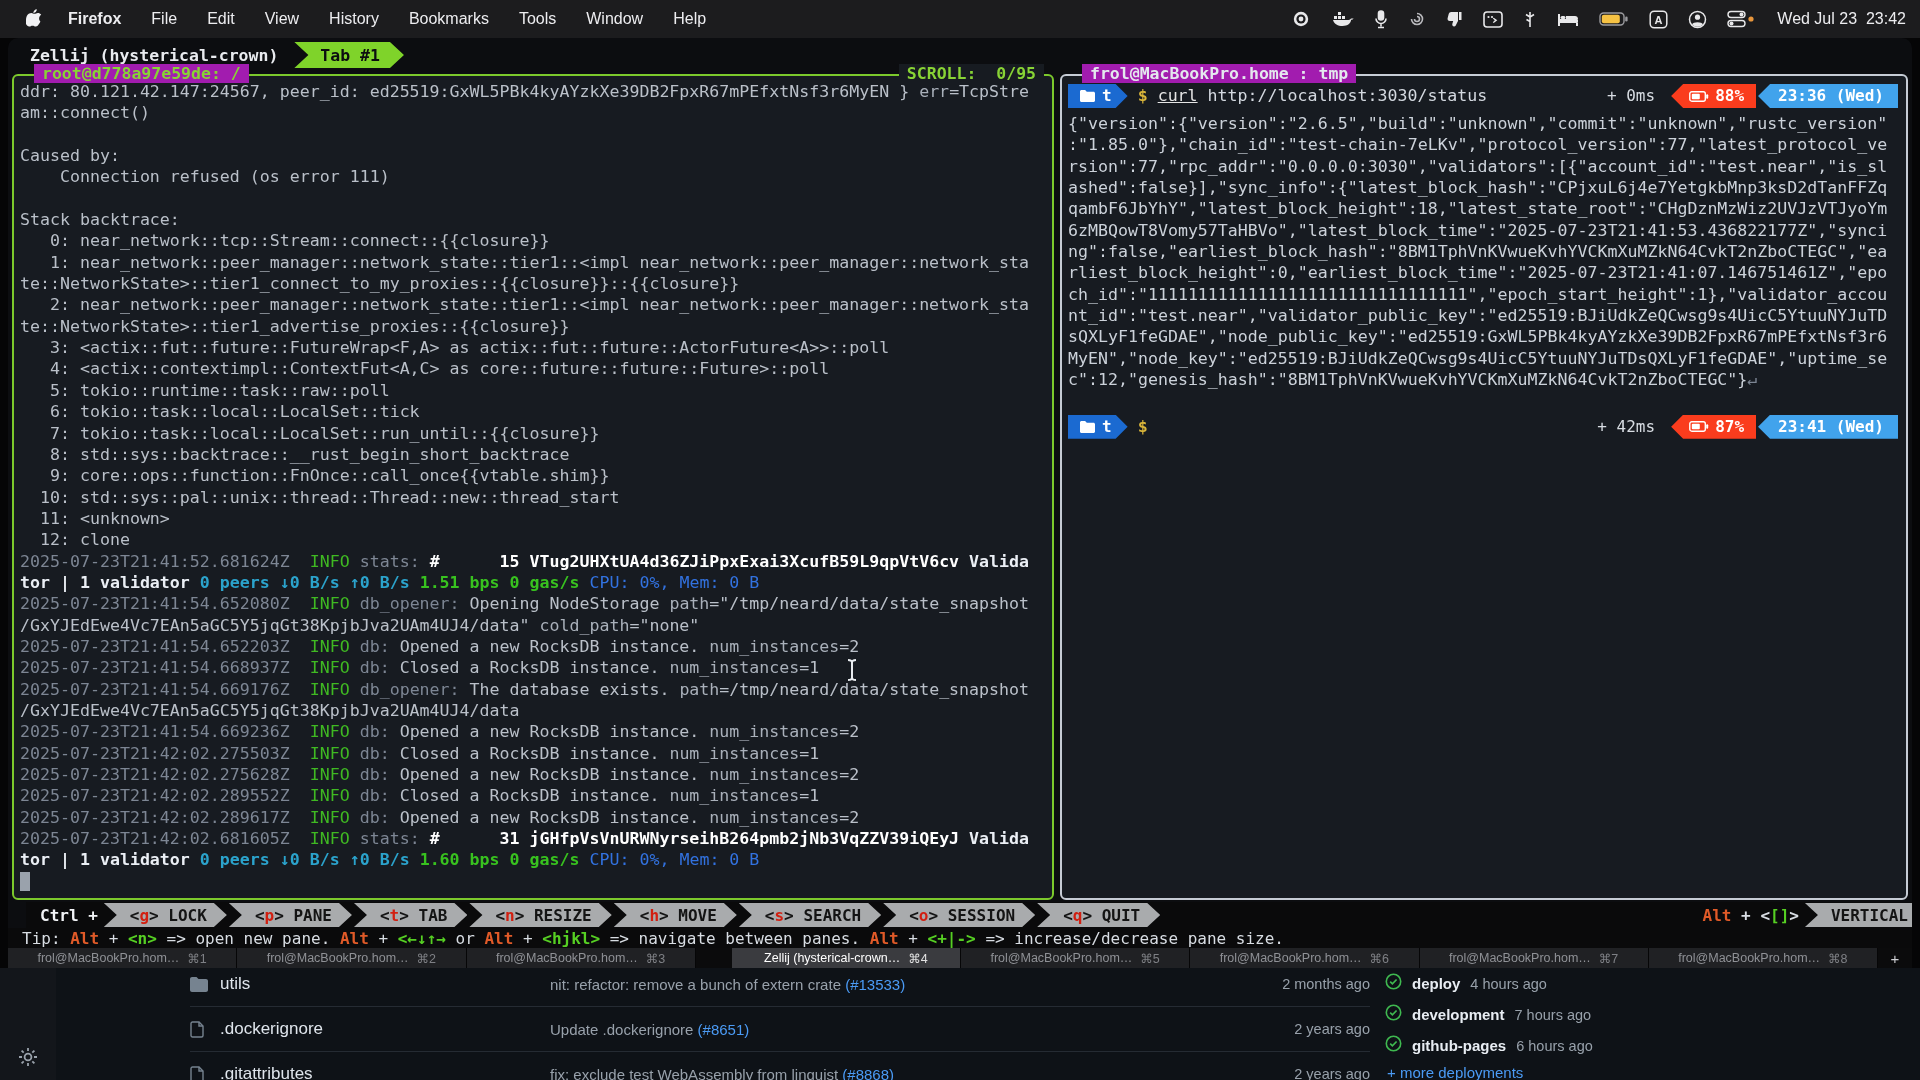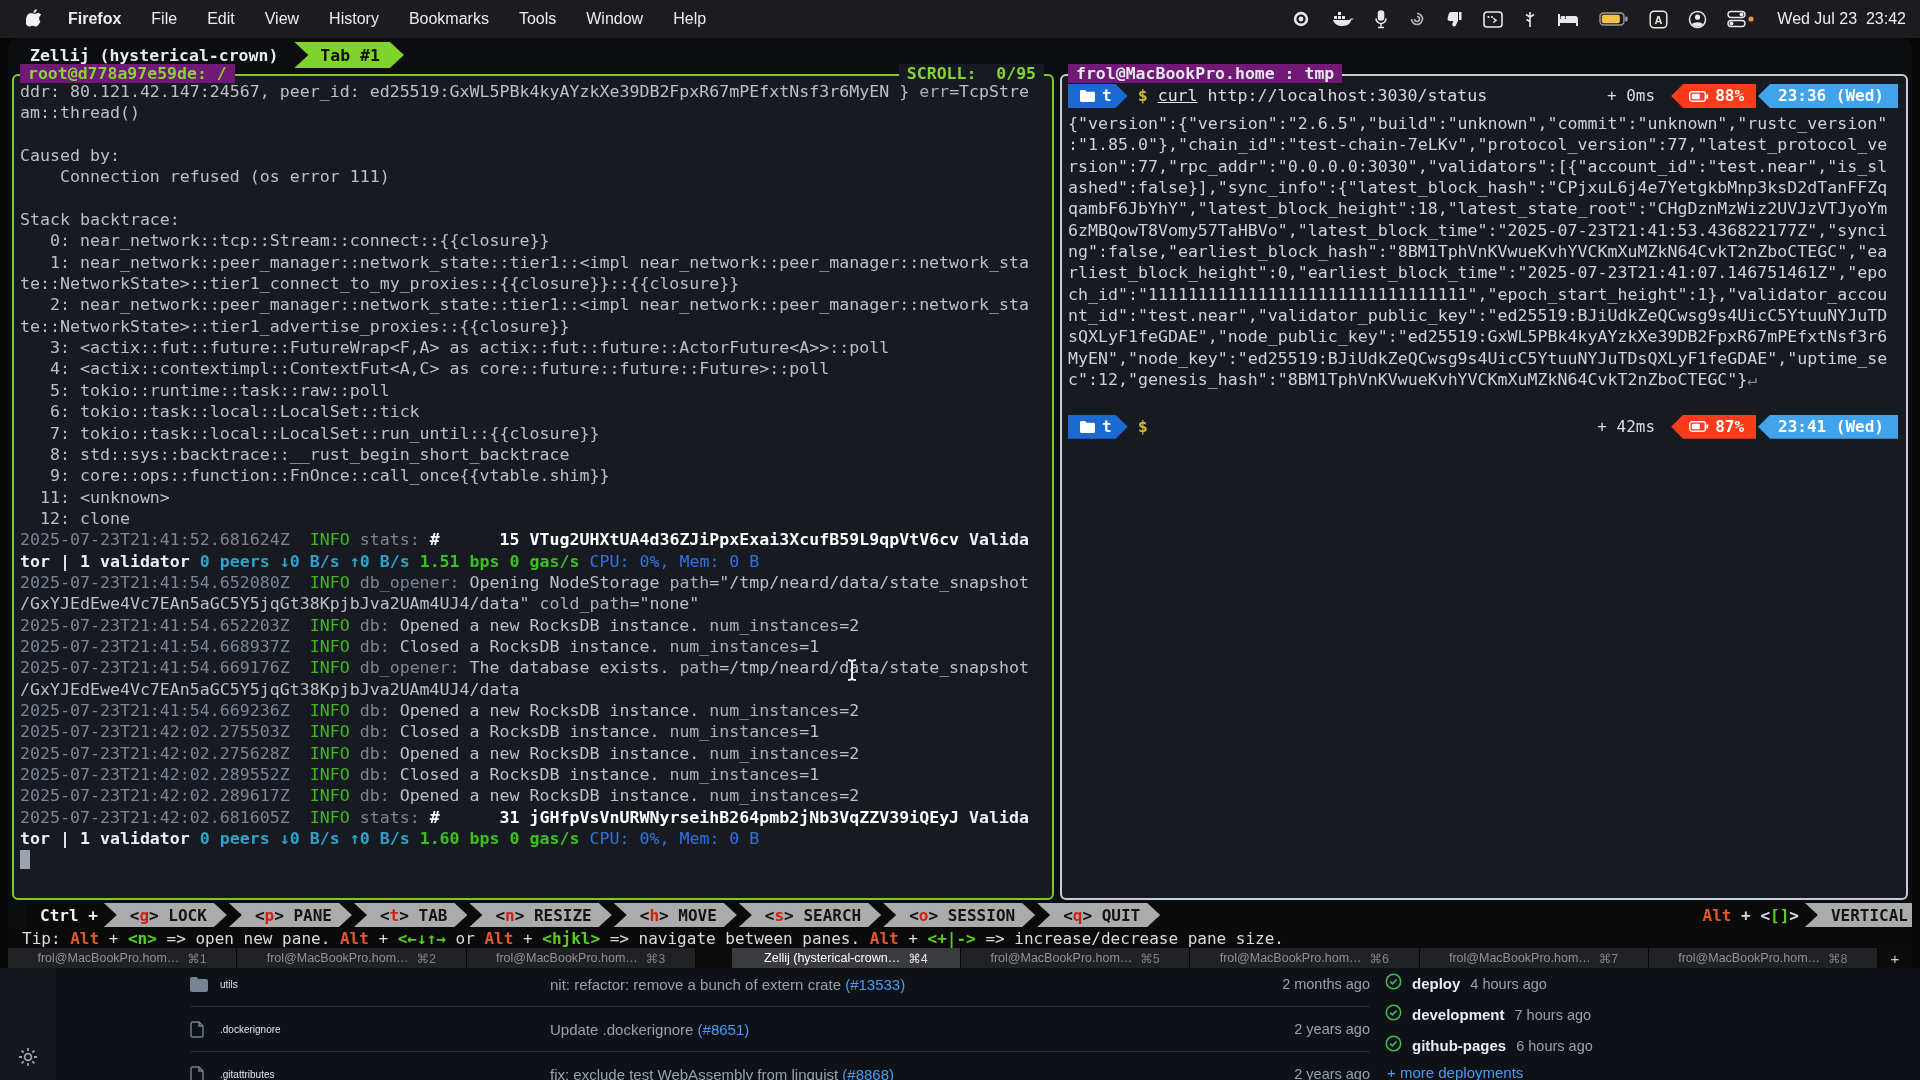--- a/index.html
+++ b/index.html
@@ -28,21 +28,21 @@
                font:bold 16.5px "DejaVu Sans Mono", monospace; }
   #zl-session { margin-left:22px; white-space:pre; }
   #zl-tab { margin-left:16px; height:26px; display:flex; align-items:center;
             background:#7fd32a; color:#0c0d10; padding:0 24px 0 26px;
             clip-path:polygon(0 0, calc(100% - 14px) 0, 100% 50%, calc(100% - 14px) 100%, 0 100%, 14px 50%); }
 
   .pane { position:absolute; top:36px; height:826px; border:2px solid; border-radius:6px;
           background:#171b21; }
   #pane-left  { left:4px;  width:1042px; border-color:#7cc92c; }
   #pane-right { left:1052px; width:848px; border-color:#c6ccd5; }
-  .pane-title { position:absolute; top:-12px; left:6px; background:#701a75; padding:0 8px;
+  .pane-title { position:absolute; top:-12px; left:20px; background:#a21caf; padding:0 8px;
                 font:bold 16.5px "DejaVu Sans Mono", monospace; white-space:pre; }
   #pane-left .pane-title { color:#88d335; }
   #pane-right .pane-title { color:#e4e8ee; }
   #scroll-ind { position:absolute; top:-12px; right:8px; background:#171b21; padding:0 8px;
                 color:#88d335; font:bold 16.5px "DejaVu Sans Mono", monospace; white-space:pre; }
 
   .pane-body { position:absolute; inset:0; padding:5px 4px 0 6px; overflow:hidden;
                font:16.6px "DejaVu Sans Mono", monospace; line-height:21.35px; }
   .line { white-space:pre; height:21.35px; }
 
@@ -101,21 +101,21 @@
   #new-tab-btn { width:34px; display:flex; align-items:center; justify-content:center;
                  color:#cfd0d4; font-size:15px; background:#0b0b0c; }
 
   
   #browser { position:absolute; left:0; top:968px; width:1920px; height:112px; background:#0e1217; }
   #b-sidebar { position:absolute; left:0; top:0; width:56px; height:112px; background:#13161b; }
   #gear { position:absolute; left:17px; top:78px; }
   #file-rows { position:absolute; left:190px; top:-6px; width:1180px; }
   .frow { height:45px; display:flex; align-items:center; border-bottom:1px solid #252b33; }
   .frow .ficon { width:30px; display:flex; align-items:center; }
-  .frow .fname { width:330px; color:#dfe5ec; font-size:10px; }
+  .frow .fname { width:330px; color:#dfe5ec; font-size:17px; }
   .frow .fmsg { flex:1; color:#98a1ab; font-size:15px; white-space:nowrap; overflow:hidden; }
   .frow .flink { color:#4b9bf5; }
   .frow .fage { width:130px; text-align:right; color:#98a1ab; font-size:14.5px; }
   #deploys { position:absolute; left:1385px; top:0px; width:520px; }
   .drow { height:31px; display:flex; align-items:center; gap:10px; }
   .drow .dname { color:#e8edf3; font-weight:bold; font-size:15px; }
   .drow .dage { color:#98a1ab; font-size:14.5px; }
   #more-deploys { color:#4b9bf5; font-size:15px; margin-top:3px; margin-left:2px; }
 
   
@@ -252,38 +252,39 @@
   <div id="zl-tabbar">
     <span id="zl-session">Zellij (hysterical-crown)</span>
     <span id="zl-tab">Tab #1</span>
   </div>
 
   <div class="pane" id="pane-left">
     <span class="pane-title">root@d778a97e59de: /</span>
     <span id="scroll-ind">SCROLL:  0/95</span>
     <div class="pane-body" id="left-lines">
         <div class="line"><span class="s-fg">ddr: 80.121.42.147:24567, peer_id: ed25519:GxWL5PBk4kyAYzkXe39DB2FpxR67mPEfxtNsf3r6MyEN } </span><span class="s-it">err</span><span class="s-fg">=TcpStre</span></div>
-        <div class="line"><span class="s-fg">am::thread()</span></div>
+        <div class="line"><span class="s-fg">am::connect()</span></div>
         <div class="line"><span class="s-fg"> </span></div>
         <div class="line"><span class="s-fg">Caused by:</span></div>
         <div class="line"><span class="s-fg">    Connection refused (os error 111)</span></div>
         <div class="line"><span class="s-fg"> </span></div>
         <div class="line"><span class="s-fg">Stack backtrace:</span></div>
         <div class="line"><span class="s-fg">   0: near_network::tcp::Stream::connect::{{closure}}</span></div>
         <div class="line"><span class="s-fg">   1: near_network::peer_manager::network_state::tier1::&lt;impl near_network::peer_manager::network_sta</span></div>
         <div class="line"><span class="s-fg">te::NetworkState&gt;::tier1_connect_to_my_proxies::{{closure}}::{{closure}}</span></div>
         <div class="line"><span class="s-fg">   2: near_network::peer_manager::network_state::tier1::&lt;impl near_network::peer_manager::network_sta</span></div>
         <div class="line"><span class="s-fg">te::NetworkState&gt;::tier1_advertise_proxies::{{closure}}</span></div>
         <div class="line"><span class="s-fg">   3: &lt;actix::fut::future::FutureWrap&lt;F,A&gt; as actix::fut::future::ActorFuture&lt;A&gt;&gt;::poll</span></div>
         <div class="line"><span class="s-fg">   4: &lt;actix::contextimpl::ContextFut&lt;A,C&gt; as core::future::future::Future&gt;::poll</span></div>
         <div class="line"><span class="s-fg">   5: tokio::runtime::task::raw::poll</span></div>
         <div class="line"><span class="s-fg">   6: tokio::task::local::LocalSet::tick</span></div>
         <div class="line"><span class="s-fg">   7: tokio::task::local::LocalSet::run_until::{{closure}}</span></div>
         <div class="line"><span class="s-fg">   8: std::sys::backtrace::__rust_begin_short_backtrace</span></div>
         <div class="line"><span class="s-fg">   9: core::ops::function::FnOnce::call_once{{vtable.shim}}</span></div>
+        <div class="line"><span class="s-fg">  10: std::sys::pal::unix::thread::Thread::new::thread_start</span></div>
         <div class="line"><span class="s-fg">  11: &lt;unknown&gt;</span></div>
         <div class="line"><span class="s-fg">  12: clone</span></div>
         <div class="line"><span class="s-dim">2025-07-23T21:41:52.681624Z </span><span class="s-info"> INFO</span><span class="s-dim"> stats: </span><span class="s-gold">#      15 VTug2UHXtUA4d36ZJiPpxExai3XcufB59L9qpVtV6cv</span><span class="s-bw"> Valida</span></div>
         <div class="line"><span class="s-bw">tor | 1 validator </span><span class="s-cyan">0 peers </span><span class="s-cyan">↓0 B/s </span><span class="s-cyan">↑0 B/s </span><span class="s-grn">1.51 bps </span><span class="s-grn">0 gas/s </span><span class="s-blu">CPU: 0%, Mem: 0 B</span></div>
         <div class="line"><span class="s-dim">2025-07-23T21:41:54.652080Z </span><span class="s-info"> INFO</span><span class="s-dim"> db_opener: </span><span class="s-fg">Opening NodeStorage </span><span class="s-it">path</span><span class="s-fg">="/tmp/neard/data/state_snapshot</span></div>
         <div class="line"><span class="s-fg">/GxYJEdEwe4Vc7EAn5aGC5Y5jqGt38KpjbJva2UAm4UJ4/data" </span><span class="s-it">cold_path</span><span class="s-fg">="none"</span></div>
         <div class="line"><span class="s-dim">2025-07-23T21:41:54.652203Z </span><span class="s-info"> INFO</span><span class="s-dim"> db: </span><span class="s-fg">Opened a new RocksDB instance. </span><span class="s-it">num_instances</span><span class="s-fg">=2</span></div>
         <div class="line"><span class="s-dim">2025-07-23T21:41:54.668937Z </span><span class="s-info"> INFO</span><span class="s-dim"> db: </span><span class="s-fg">Closed a RocksDB instance. </span><span class="s-it">num_instances</span><span class="s-fg">=1</span></div>
         <div class="line"><span class="s-dim">2025-07-23T21:41:54.669176Z </span><span class="s-info"> INFO</span><span class="s-dim"> db_opener: </span><span class="s-fg">The database exists. </span><span class="s-it">path</span><span class="s-fg">=/tmp/neard/data/state_snapshot</span></div>
         <div class="line"><span class="s-fg">/GxYJEdEwe4Vc7EAn5aGC5Y5jqGt38KpjbJva2UAm4UJ4/data</span></div>

